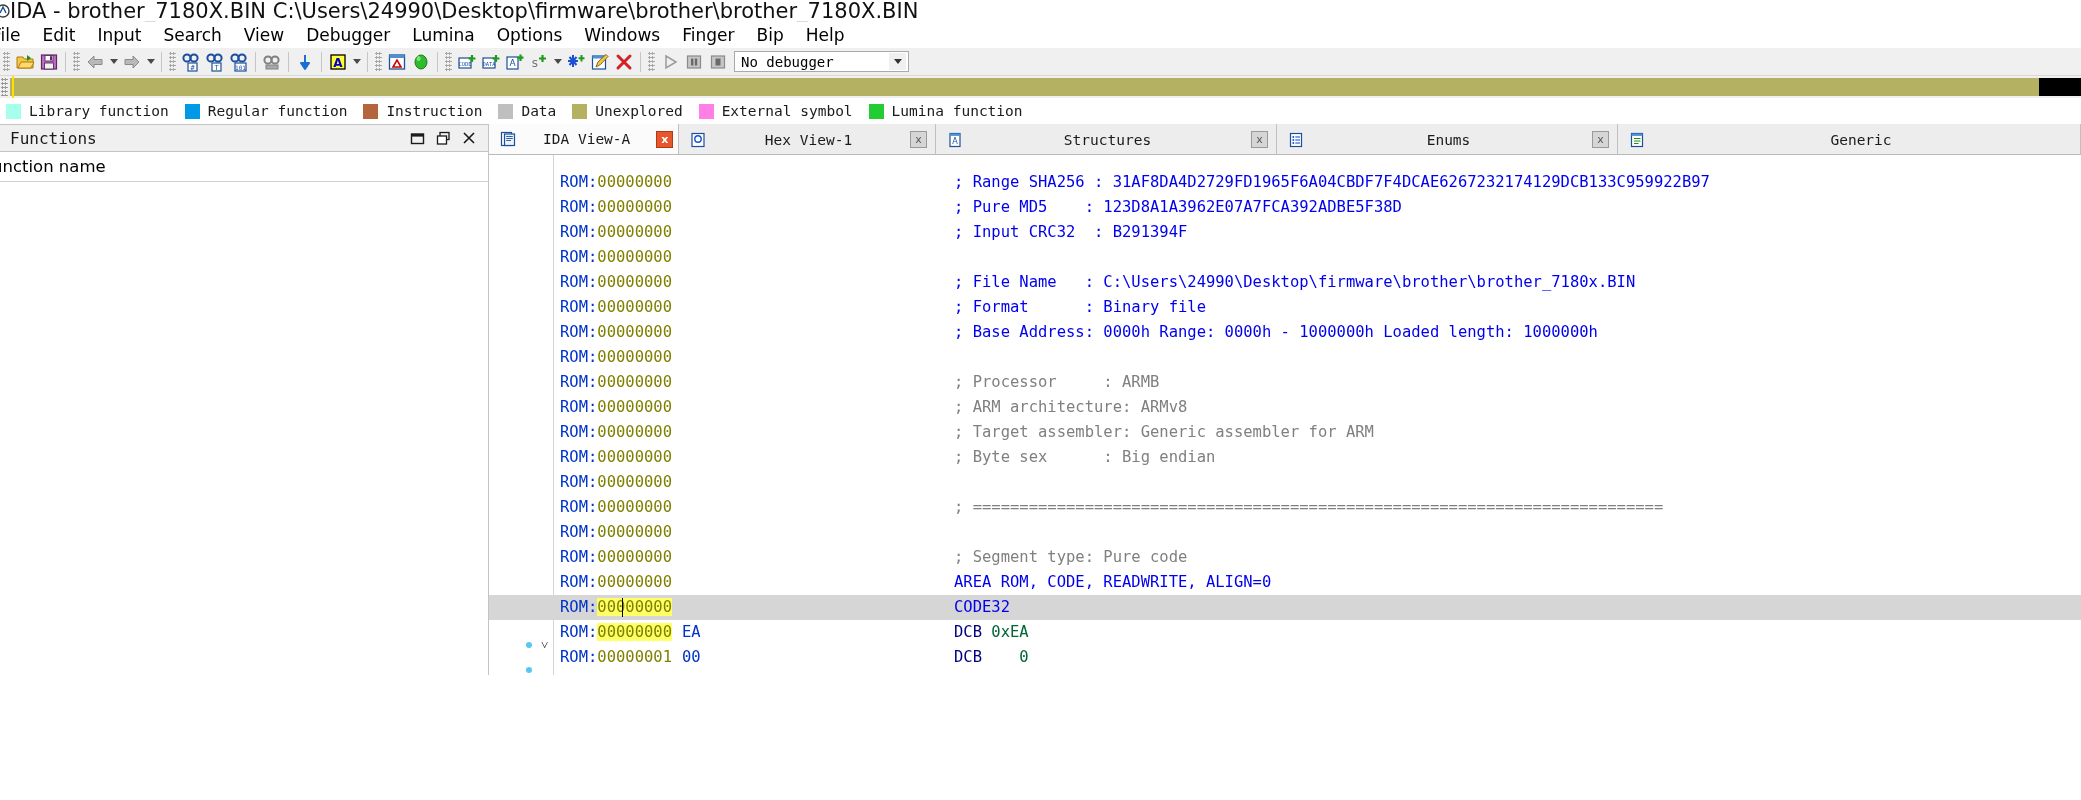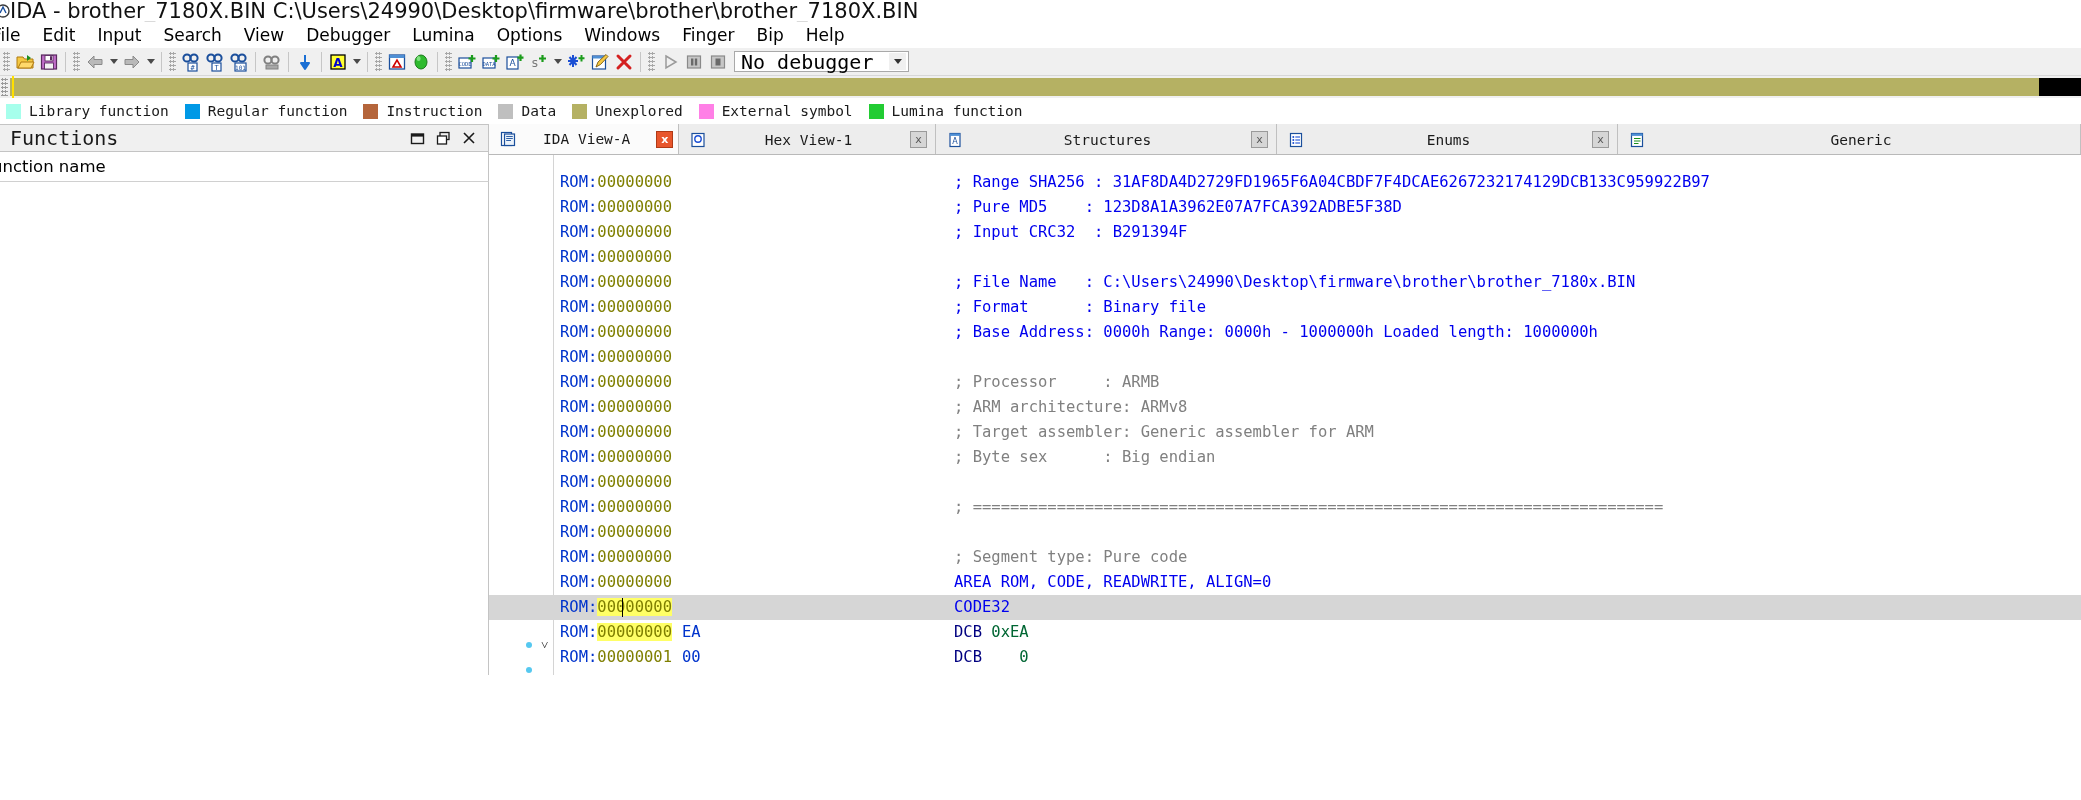--- a/index.html
+++ b/index.html
@@ -100,21 +100,21 @@
     border-right: 4px solid transparent;
     border-top: 5px solid #4a4a4a;
   }
   #dbgcombo {
     width: 175px; height: 21px;
     margin-left: 4px;
     border: 1px solid #a9a9a9;
     background: #ffffff;
     display: flex; align-items: center;
     font-family: "DejaVu Sans Mono", monospace;
-    font-size: 20px;
+    font-size: 14px;
     color: #000;
     padding-left: 6px;
     position: relative;
     flex: 0 0 175px;
   }
   #dbgcombo .cb-arrow {
     position: absolute; right: 2px; top: 1px;
     width: 17px; height: 17px;
     background: #f0f0f0;
     display: flex; align-items: center; justify-content: center;
@@ -207,21 +207,21 @@
     height: 28px;
     background: #f0f0f0;
     border: 1px solid #c4c4c4;
     border-left: none;
     display: flex; align-items: center;
     padding-left: 10px;
     position: relative;
   }
   #fn-titlebar .fn-title {
     font-family: "DejaVu Sans Mono", monospace;
-    font-size: 20px;
+    font-size: 16px;
     color: #1a1a1a;
   }
   #fn-titlebar .fn-btns {
     position: absolute;
     right: 6px; top: 0; bottom: 0;
     display: flex; align-items: center;
   }
   .fnbtn {
     width: 26px; height: 26px;
     display: flex; align-items: center; justify-content: center;

